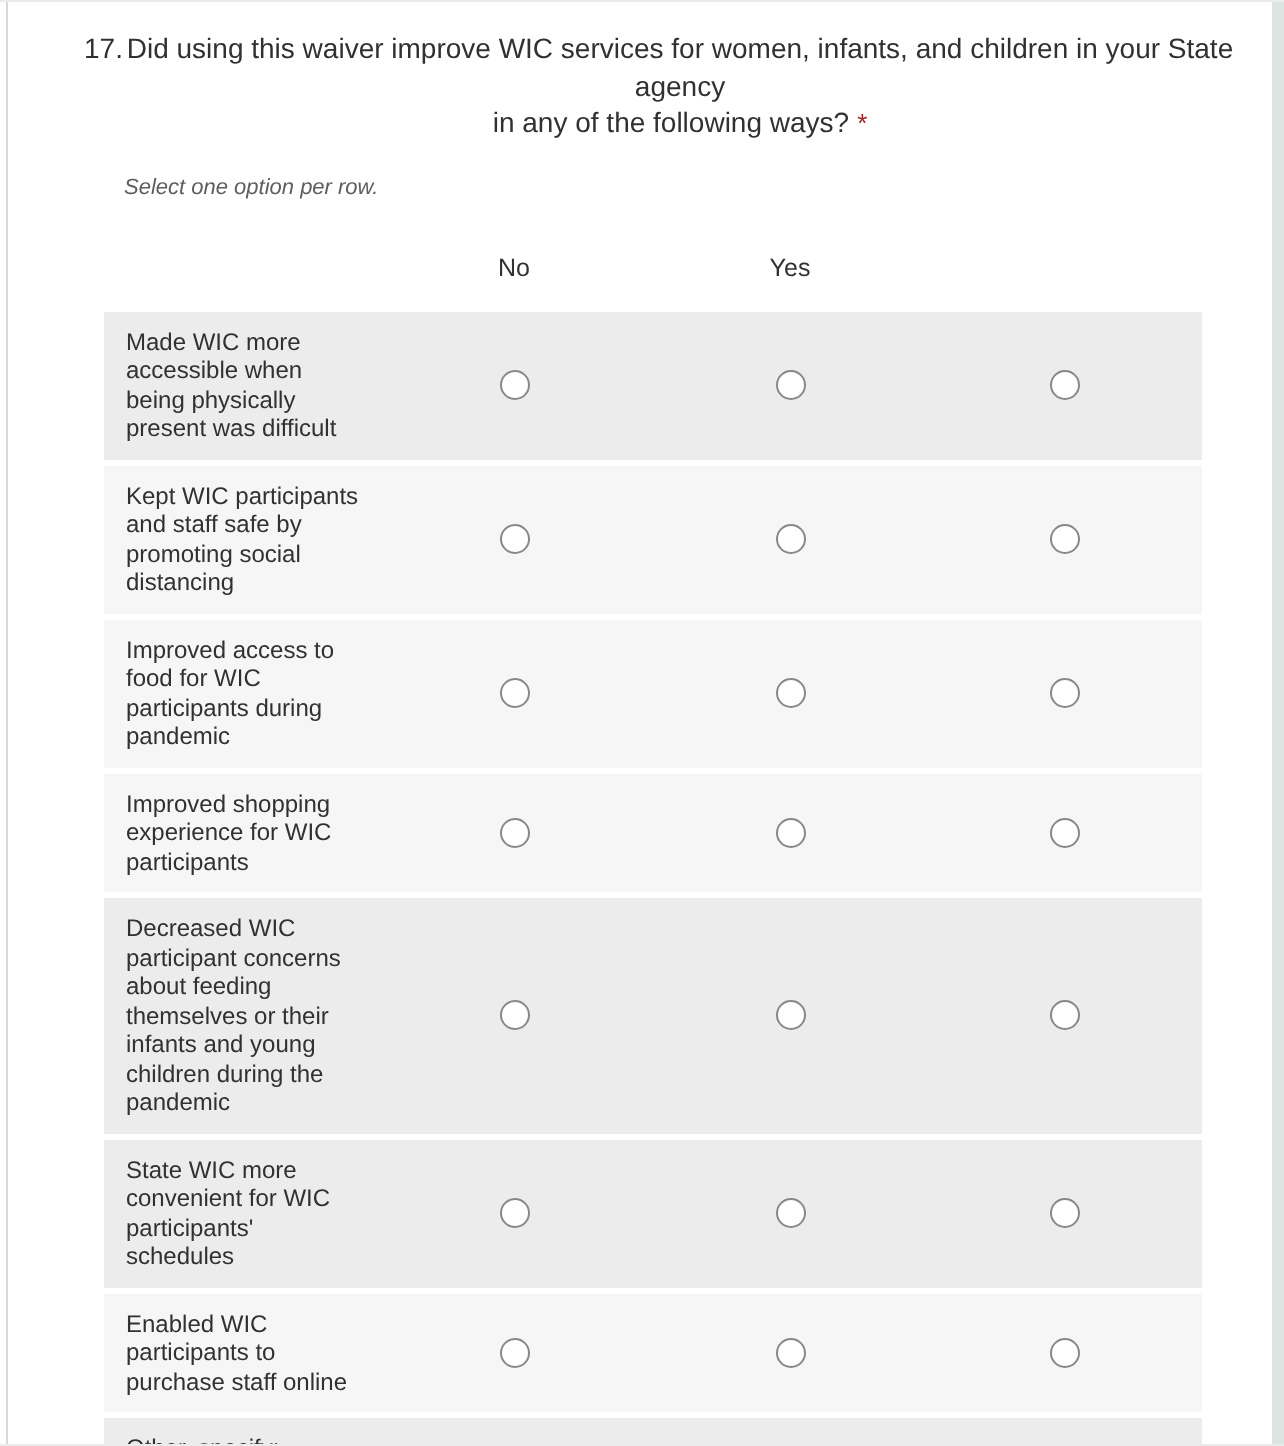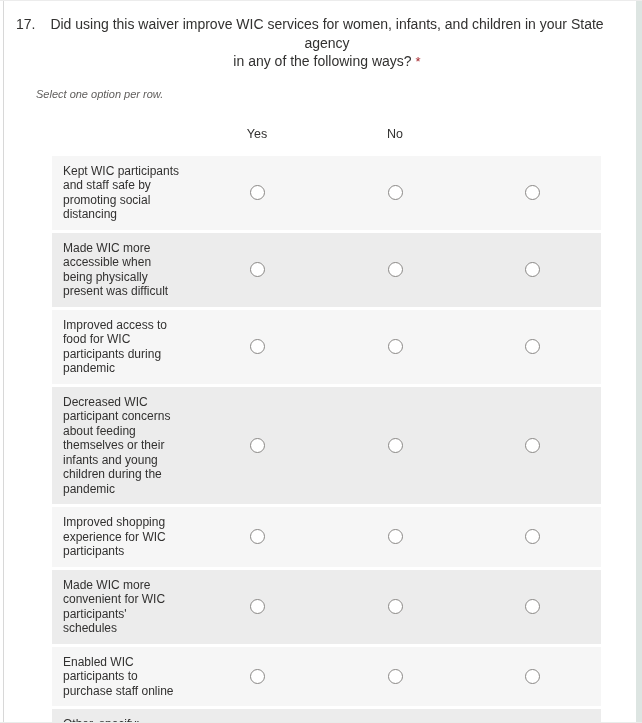--- a/index.html
+++ b/index.html
@@ -14,21 +14,21 @@
   }
   .left-line{
     position:absolute;left:3px;top:0;bottom:0;width:1px;
     background:#d8d8d8;
   }
   .right-strip{
     position:absolute;right:0;top:0;bottom:0;width:6px;
     background:#dde5e2;
   }
   
-  .q-header{padding:14px 24px 0 16px;}
+  .q-header{padding:14px 24px 0 42px;}
   .q-title{display:flex;align-items:flex-start;}
   .q-num{
     flex:0 0 auto;width:20px;
     font-size:14px;line-height:18.5px;color:#323130;
   }
   .q-text-wrap{font-size:14px;line-height:18.5px;max-width:582px;text-align:center;}
   .q-text{white-space:pre-line;}
   .q-req{color:#a4262c;margin-left:4px;font-size:13px;}
   .q-sub{
     margin-left:20px;margin-top:16px;
@@ -75,107 +75,107 @@
     <span class="q-num">17.</span>
     <span class="q-text-wrap"><span class="q-text">Did using this waiver improve WIC services for women, infants, and children in your State agency
 in any of the following ways?</span><span class="q-req">*</span></span>
   </div>
   <div class="q-sub">Select one option per row.</div>
 </div>
 
 <div class="likert">
   <div class="lk-head">
     <div class="lk-opt"></div>
+    <div class="lk-opt">No</div>
     <div class="lk-opt">Yes</div>
-    <div class="lk-opt">No</div>
   </div>
   <div id="lk-rows">
+  <div class="lk-row dark">
+    <div class="lk-label">
+      <span class="row-label-text">Made WIC more accessible when being physically present was difficult</span>
+      
+    </div>
+    <div class="lk-radio-cell">
+      <span class="radio"></span>
+    </div>
+    <div class="lk-radio-cell">
+      <span class="radio"></span>
+    </div>
+    <div class="lk-radio-cell">
+      <span class="radio"></span>
+    </div>
+  </div>
+
   <div class="lk-row light">
     <div class="lk-label">
       <span class="row-label-text">Kept WIC participants and staff safe by promoting social distancing</span>
       
     </div>
     <div class="lk-radio-cell">
       <span class="radio"></span>
     </div>
     <div class="lk-radio-cell">
       <span class="radio"></span>
     </div>
     <div class="lk-radio-cell">
       <span class="radio"></span>
     </div>
   </div>
 
-  <div class="lk-row dark">
-    <div class="lk-label">
-      <span class="row-label-text">Made WIC more accessible when being physically present was difficult</span>
-      
-    </div>
-    <div class="lk-radio-cell">
-      <span class="radio"></span>
-    </div>
-    <div class="lk-radio-cell">
-      <span class="radio"></span>
-    </div>
-    <div class="lk-radio-cell">
-      <span class="radio"></span>
-    </div>
-  </div>
-
   <div class="lk-row light">
     <div class="lk-label">
       <span class="row-label-text">Improved access to food for WIC participants during pandemic</span>
       
     </div>
     <div class="lk-radio-cell">
       <span class="radio"></span>
     </div>
     <div class="lk-radio-cell">
       <span class="radio"></span>
     </div>
     <div class="lk-radio-cell">
       <span class="radio"></span>
     </div>
   </div>
 
+  <div class="lk-row light">
+    <div class="lk-label">
+      <span class="row-label-text">Improved shopping experience for WIC participants</span>
+      
+    </div>
+    <div class="lk-radio-cell">
+      <span class="radio"></span>
+    </div>
+    <div class="lk-radio-cell">
+      <span class="radio"></span>
+    </div>
+    <div class="lk-radio-cell">
+      <span class="radio"></span>
+    </div>
+  </div>
+
   <div class="lk-row dark">
     <div class="lk-label">
       <span class="row-label-text">Decreased WIC participant concerns about feeding themselves or their infants and young children during the pandemic</span>
       
     </div>
     <div class="lk-radio-cell">
       <span class="radio"></span>
     </div>
     <div class="lk-radio-cell">
       <span class="radio"></span>
     </div>
     <div class="lk-radio-cell">
       <span class="radio"></span>
     </div>
   </div>
 
-  <div class="lk-row light">
-    <div class="lk-label">
-      <span class="row-label-text">Improved shopping experience for WIC participants</span>
-      
-    </div>
-    <div class="lk-radio-cell">
-      <span class="radio"></span>
-    </div>
-    <div class="lk-radio-cell">
-      <span class="radio"></span>
-    </div>
-    <div class="lk-radio-cell">
-      <span class="radio"></span>
-    </div>
-  </div>
-
-  <div class="lk-row dark">
-    <div class="lk-label">
-      <span class="row-label-text">Made WIC more convenient for WIC participants' schedules</span>
+  <div class="lk-row dark">
+    <div class="lk-label">
+      <span class="row-label-text">State WIC more convenient for WIC participants' schedules</span>
       
     </div>
     <div class="lk-radio-cell">
       <span class="radio"></span>
     </div>
     <div class="lk-radio-cell">
       <span class="radio"></span>
     </div>
     <div class="lk-radio-cell">
       <span class="radio"></span>

